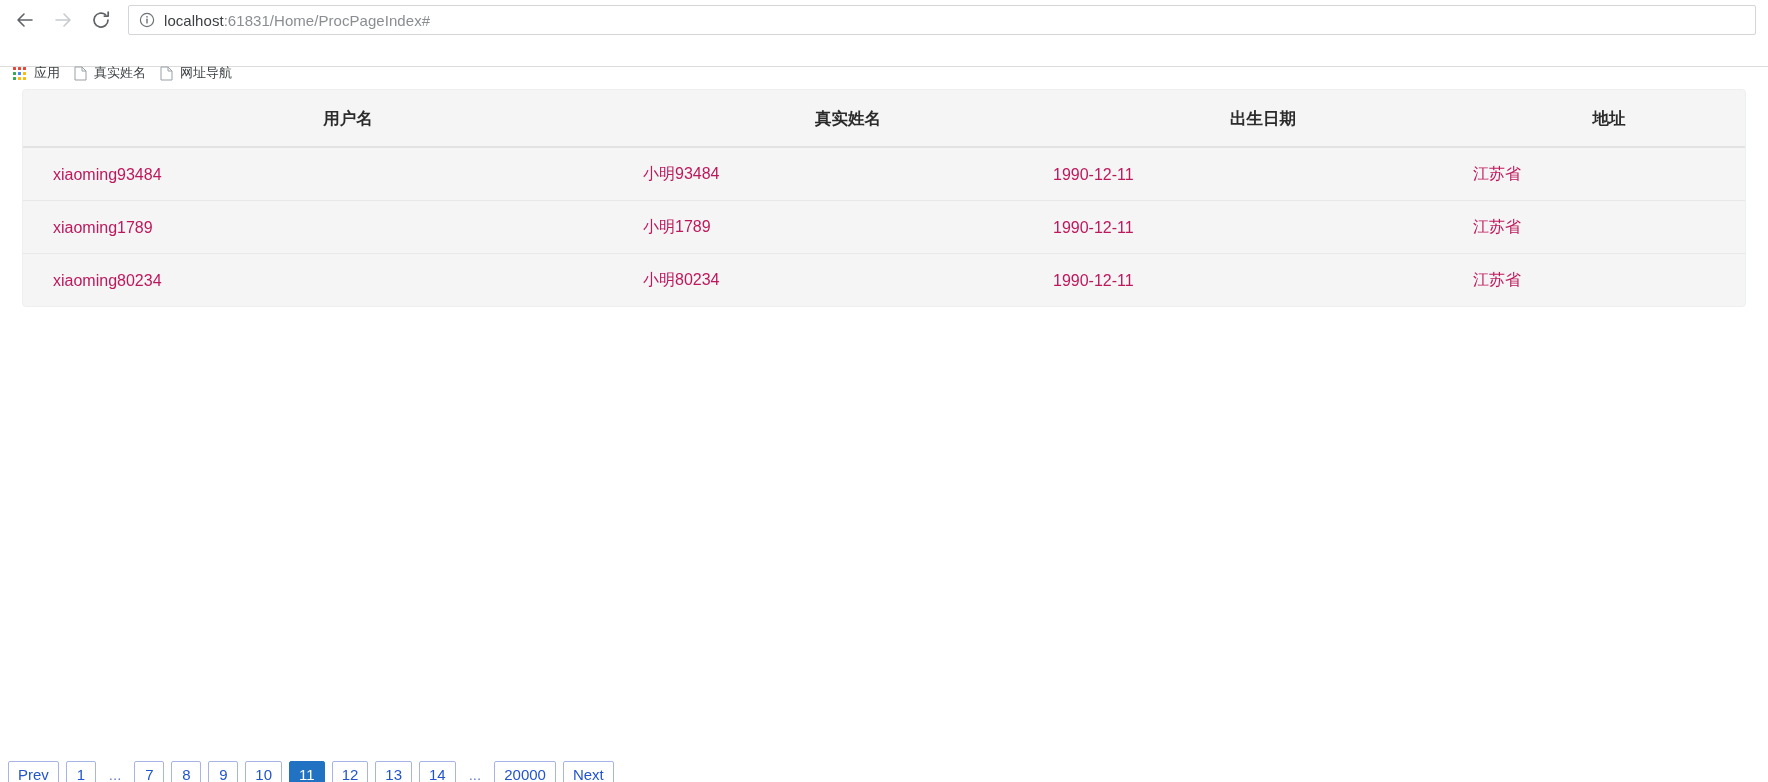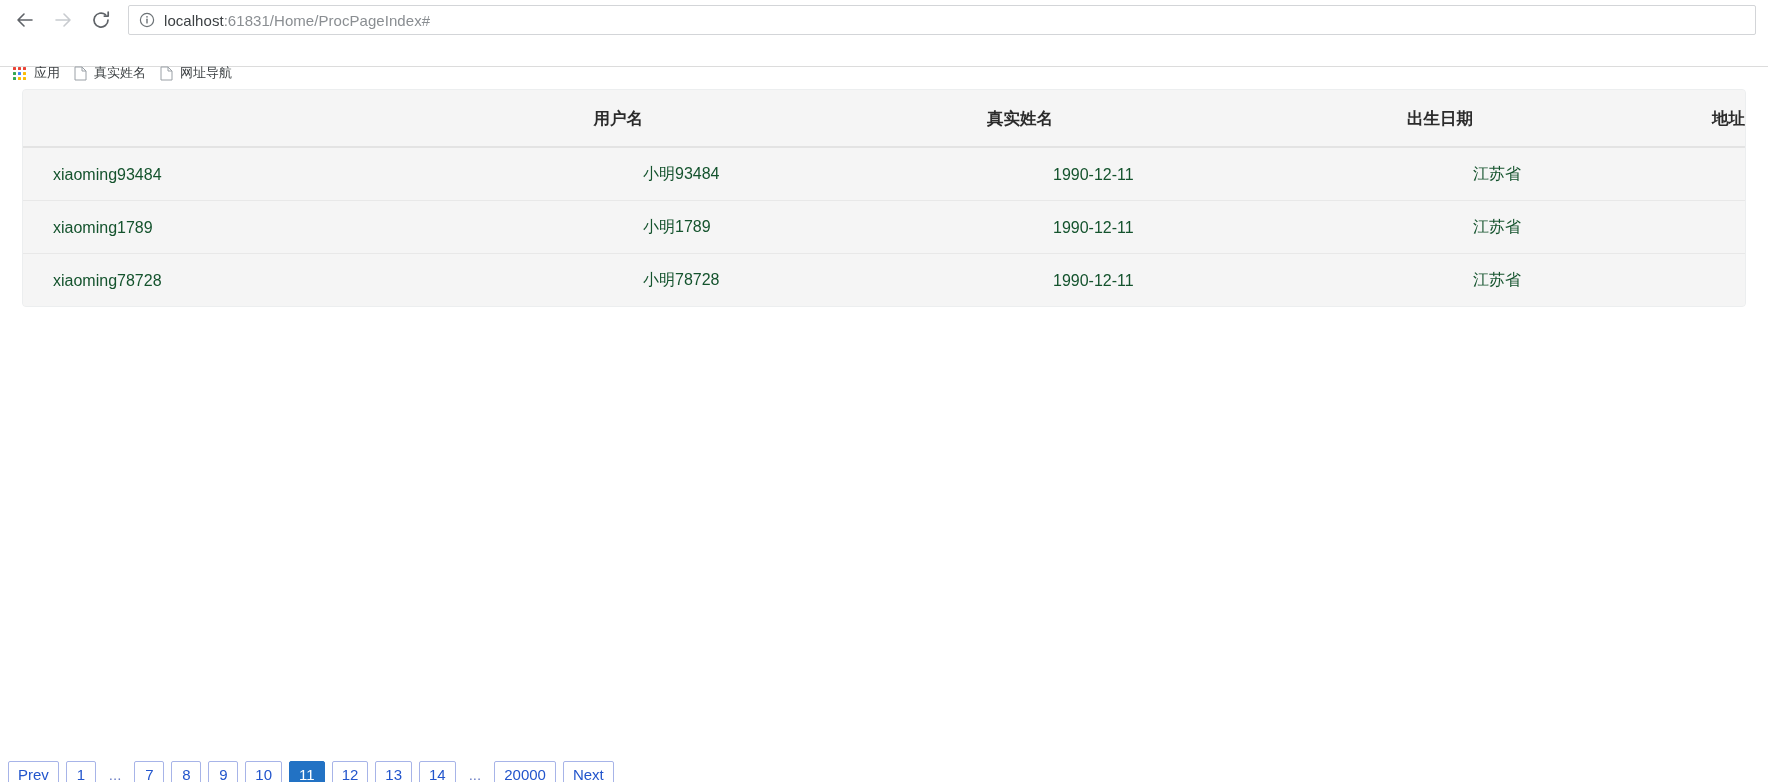--- a/index.html
+++ b/index.html
@@ -109,31 +109,31 @@
     border: 1px solid #eceeef;
     border-radius: 4px;
     overflow: hidden;
   }
   table.data-table {
     width: 100%;
     border-collapse: collapse;
     table-layout: fixed;
   }
   table.data-table th {
-    text-align: right;
+    text-align: center;
     font-size: 16.5px;
     font-weight: bold;
     color: #2b2b2b;
     padding: 18px 0 16px 0;
     border-bottom: 2px solid #e3e3e3;
     background: #f5f5f5;
   }
   table.data-table td {
     font-size: 16px;
-    color: #14532d;
+    color: #be185d;
     padding: 16px 0 15px 0;
     border-top: 1px solid #e8e8e8;
     background: #f5f5f5;
     white-space: nowrap;
   }
   table.data-table tr:first-child td { border-top: none; }
   .col-user    { width: 620px; padding-left: 30px !important; }
   .col-name    { width: 410px; }
   .col-birth   { width: 420px; }
   .col-addr    { width: auto; }
@@ -268,22 +268,22 @@
             <td class="col-birth">1990-12-11</td>
             <td class="col-addr">江苏省</td>
           </tr>
           <tr>
             <td class="col-user">xiaoming1789</td>
             <td class="col-name">小明1789</td>
             <td class="col-birth">1990-12-11</td>
             <td class="col-addr">江苏省</td>
           </tr>
           <tr>
-            <td class="col-user">xiaoming78728</td>
-            <td class="col-name">小明78728</td>
+            <td class="col-user">xiaoming80234</td>
+            <td class="col-name">小明80234</td>
             <td class="col-birth">1990-12-11</td>
             <td class="col-addr">江苏省</td>
           </tr>
         </tbody>
     </table>
   </div>
 
   <div class="pagination" id="pagination">
       <button class="page-btn">Prev</button>
       <button class="page-btn">1</button>

